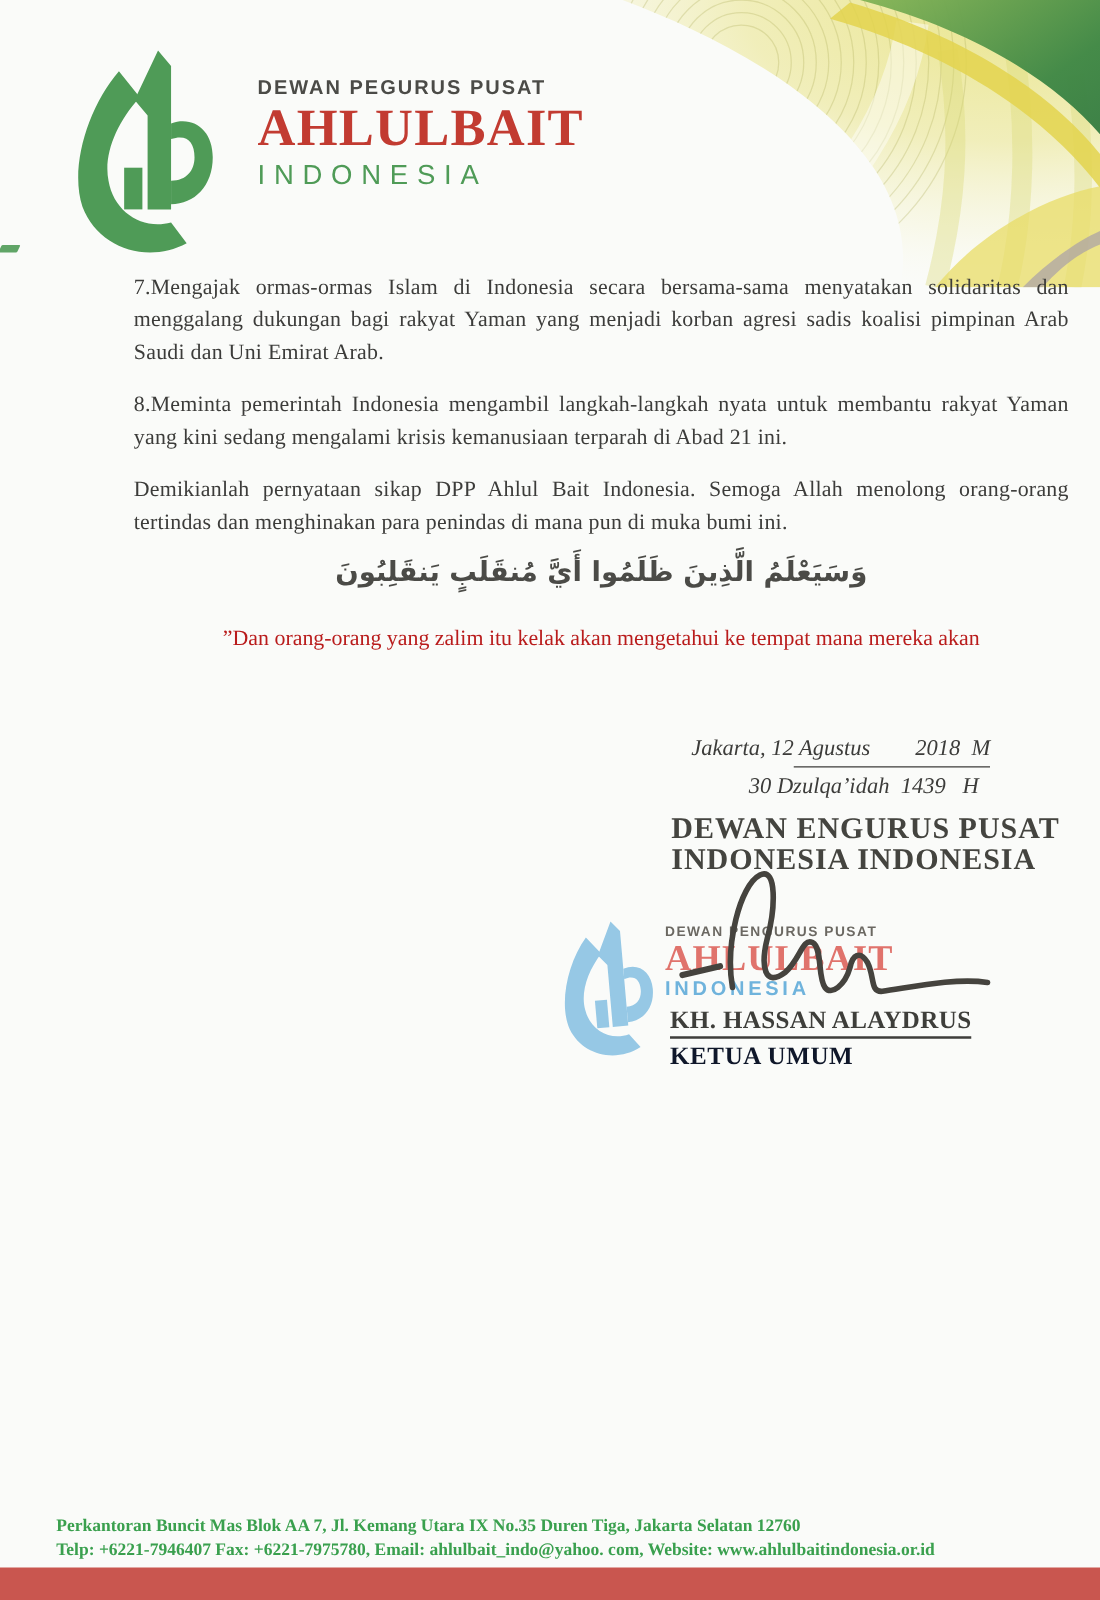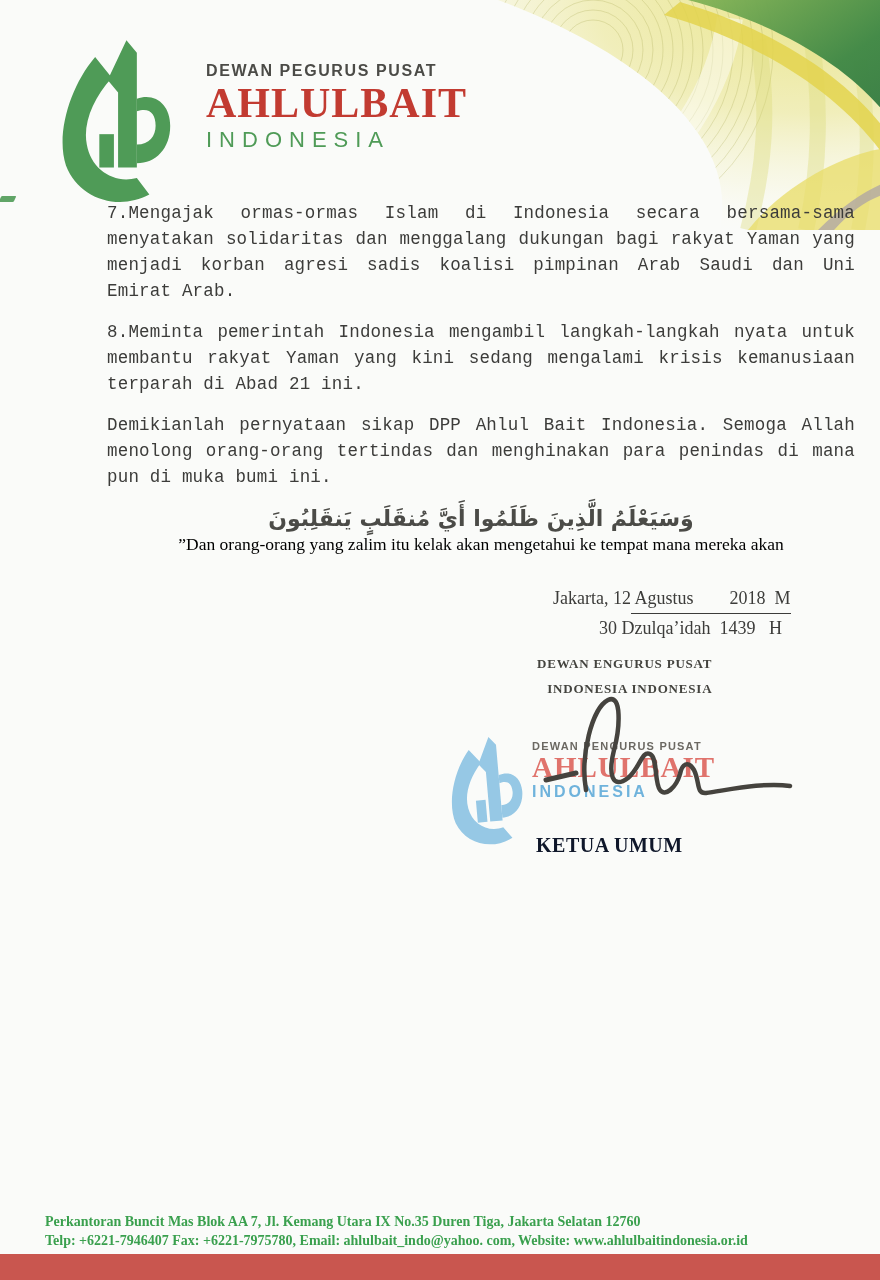--- a/index.html
+++ b/index.html
@@ -21,35 +21,35 @@
             letter-spacing:1.6px;color:#4b4b47;}
   .org-name{font-family:"Liberation Serif",serif;font-weight:bold;font-size:42px;line-height:44px;
             letter-spacing:1px;color:#c23b31;margin-top:1px;}
   .org-country{font-family:"Liberation Sans",sans-serif;font-size:22px;letter-spacing:7px;
             color:#4f9b57;margin-top:2px;}
   .green-tick{position:absolute;left:0;top:196px;width:15px;height:6px;background:#4f9b57;
             transform:skewX(-25deg);border-radius:1px;opacity:.9;}
 
   
   .doc-body{position:absolute;left:107px;top:200px;width:748px;}
-  .doc-body p{margin:0 0 15px;font-size:17.5px;line-height:26px;text-align:justify;
-            letter-spacing:.2px;color:#3c3c3a;font-family:Liberation Mono, monospace;}
+  .doc-body p{margin:16px 0 15px;font-size:17.5px;line-height:26px;text-align:justify;
+            letter-spacing:.2px;color:#3c3c3a;}
   .arabic{margin-top:16px;text-align:center;direction:rtl;
             font-family:"DejaVu Sans",sans-serif;font-size:22px;font-weight:bold;color:#4b4b47;}
-  .quote{text-align:center;font-size:17.5px;line-height:27px;color:#000000;}
+  .quote{margin-top:26px;text-align:center;font-size:17.5px;line-height:27px;color:#b91c1c;}
 
   
-  .date-block{position:absolute;left:553px;top:584px;font-size:18px;line-height:28px;color:#3c3c3a;}
+  .date-block{position:absolute;left:553px;top:584px;font-size:18px;line-height:28px;color:#3c3c3a;font-style:italic;}
   .date-line1 span{white-space:pre;}
   .underlined{display:inline-block;border-bottom:1.5px solid #3c3c3a;padding-bottom:1px;}
   .date-line2{white-space:pre;padding-left:46px;}
 
   
-  .sig-org{position:absolute;left:537px;top:651px;font-weight:bold;font-size:13px;
-            line-height:25px;letter-spacing:.8px;color:#44443f;text-align:right;}
+  .sig-org{position:absolute;left:537px;top:651px;font-weight:bold;font-size:24px;
+            line-height:25px;letter-spacing:.8px;color:#44443f;}
   .stamp{position:absolute;left:444px;top:724px;width:350px;height:140px;}
   .stamp-logo{position:absolute;left:0;top:8px;width:84px;height:114px;color:#8ec4e4;
             transform:rotate(-5deg);opacity:.92;}
   .stamp-text{position:absolute;left:88px;top:16px;}
   .stamp-l1{font-family:"Liberation Sans",sans-serif;font-size:11px;font-weight:bold;
             letter-spacing:1.2px;color:#5c5952;opacity:.9;}
   .stamp-l2{font-family:"Liberation Serif",serif;font-size:29px;line-height:31px;font-weight:bold;
             letter-spacing:1px;color:#e0736c;}
   .stamp-l3{font-family:"Liberation Sans",sans-serif;font-size:16px;line-height:17px;
             letter-spacing:3px;color:#6fb3dc;font-weight:bold;}
@@ -169,20 +169,21 @@
     </div>
   </div>
 
   <svg class="signature" viewBox="0 0 272 114">
     <g fill="none" stroke="currentColor" stroke-linecap="round">
       <path stroke-width="4.5" d="M58,96 C52,62 64,14 80,6 C94,-1 92,34 86,56 C80,80 84,96 100,84 C112,74 114,56 122,60 C130,64 126,88 132,96 C137,103 148,94 152,80 C154,70 160,66 166,76 C172,88 168,100 178,99 C200,96 236,88 262,92"></path>
       <path stroke-width="5" d="M18,86 L48,79"></path>
     </g>
   </svg>
 
+  <div class="sig-name">KH. HASSAN ALAYDRUS</div>
   <div class="sig-title">KETUA UMUM</div>
 
   <div class="footer">
     <div>Perkantoran Buncit Mas Blok AA 7, Jl. Kemang Utara IX No.35 Duren Tiga, Jakarta Selatan 12760</div>
     <div>Telp: +6221-7946407 Fax: +6221-7975780, Email: ahlulbait_indo@yahoo. com, Website: www.ahlulbaitindonesia.or.id</div>
   </div>
   <div class="footer-band"></div>
 
 </div>
 

